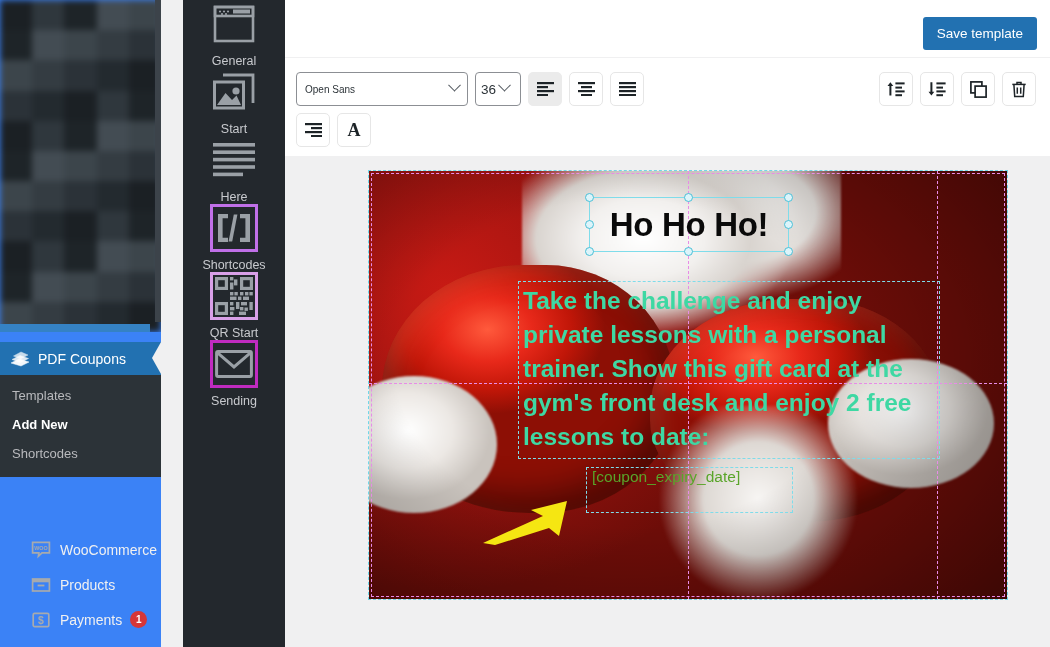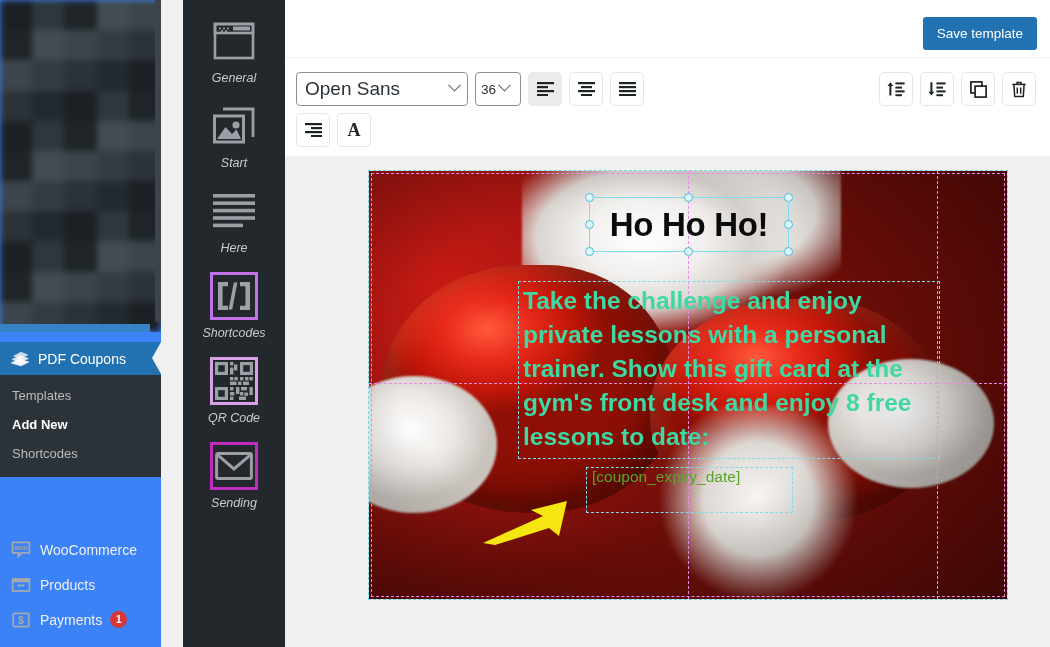--- a/index.html
+++ b/index.html
@@ -78,21 +78,21 @@
     padding: 6px 0 6px 12px;
     line-height: 17px;
   }
   .wp-submenu li.active { color: #fff; font-weight: bold; }
   .wp-submenu li.green { color: #2fd67f; }
 
   .wp-bottom { position: absolute; left: 0; top: 532px; width: 161px; }
   .wp-bottom .row {
     display: flex; align-items: center;
     height: 35px; padding-left: 11px;
-    font-size: 14px; color: #f0f0f1;
+    font-size: 14px; color: #f0f0f1; margin-left: 20px;
   }
   .wp-bottom .ic {
     width: 20px; height: 20px; margin-right: 9px;
     flex: 0 0 auto; position: relative;
   }
   .badge {
     display: inline-block; margin-left: 8px;
     background: #d63638; color: #fff;
     font-size: 10px; font-weight: bold;
     min-width: 17px; height: 17px; line-height: 17px;
@@ -101,22 +101,20 @@
 
   
   .rail {
     position: absolute; left: 183px; top: 0;
     width: 102px; height: 647px;
     background: #23282d;
   }
   .rail-item {
     display: flex; flex-direction: column;
     align-items: center; justify-content: flex-start;
-    padding-top: 17px;
-    font-style: italic;
   }
   .rail-box {
     width: 48px; height: 48px;
     display: flex; align-items: center; justify-content: center;
     color: #9aa0a6;
   }
   .rail-box.framed { border: 3px solid #c070e8; }
   .rail-label {
     margin-top: 6px; font-size: 12.5px; color: #c8cace;
   }
@@ -144,21 +142,21 @@
     position: absolute; left: 0; top: 57px;
     width: 765px; height: 99px;
     background: #fff;
     border-top: 1px solid #f0f0f1;
     padding: 14px 0 0 11px;
   }
   .tb-row { display: flex; align-items: center; gap: 7px; margin-bottom: 7px; }
   .font-select {
     width: 172px; height: 34px;
     border: 1px solid #8c8f94; border-radius: 4px;
-    background: #fff; font-size: 19px; color: #2c3338;
+    background: #fff; font-size: 10px; color: #2c3338;
     padding: 0 8px;
     font-family: "Liberation Sans", sans-serif;
     appearance: none; -webkit-appearance: none;
     position: relative;
     display: flex; align-items: center;
   }
   .size-select {
     width: 46px; height: 34px;
     border: 1px solid #8c8f94; border-radius: 4px;
     background: #fff; font-size: 13.5px; color: #2c3338;
@@ -487,21 +485,21 @@
               <rect x="15" y="34.6" width="3.4" height="3.4"></rect>
               <rect x="24" y="34.6" width="7" height="3.4"></rect>
             </g>
             <g fill="#23282d">
               <path d="M3.2 3.2h6.6v6.6H3.2z"></path>
               <path d="M28.2 3.2h6.6v6.6h-6.6z"></path>
               <path d="M3.2 28.2h6.6v6.6H3.2z"></path>
             </g>
           </svg>
         </div>
-        <div class="rail-label">QR Code</div>
+        <div class="rail-label">QR Start</div>
       </div>
       <div class="rail-item">
         <div class="rail-box framed" style="border-color: rgb(192, 43, 192);">
           <svg width="38" height="28" viewBox="0 0 38 28">
             <rect x="1.6" y="1.6" width="34.8" height="24.8" rx="1.4" fill="none" stroke="#9aa0a6" stroke-width="3"></rect>
             <path d="M2.6 2.8 L19 17 L35.4 2.8" fill="none" stroke="#9aa0a6" stroke-width="3"></path>
           </svg>
         </div>
         <div class="rail-label">Sending</div>
       </div>
@@ -643,21 +641,21 @@
           <span class="handle" style="left:50%;margin-left:-5px;top:-5px;"></span>
           <span class="handle" style="right:-5px;top:-5px;"></span>
           <span class="handle" style="left:-5px;top:50%;margin-top:-5px;"></span>
           <span class="handle" style="right:-5px;top:50%;margin-top:-5px;"></span>
           <span class="handle" style="left:-5px;bottom:-5px;"></span>
           <span class="handle" style="left:50%;margin-left:-5px;bottom:-5px;"></span>
           <span class="handle" style="right:-5px;bottom:-5px;"></span>
         </div>
 
         <div class="obj obj-body" style="outline-color: rgb(127, 220, 234);">
-          <span id="bodytext" style="color: rgb(62, 216, 163);">Take the challenge and enjoy private lessons with a personal trainer. Show this gift card at the gym's front desk and enjoy 8 free lessons to date:</span>
+          <span id="bodytext" style="color: rgb(62, 216, 163);">Take the challenge and enjoy private lessons with a personal trainer. Show this gift card at the gym's front desk and enjoy 2 free lessons to date:</span>
         </div>
 
         <div class="obj obj-date" style="outline-color: rgb(127, 220, 234);">
           <span id="datetext" style="color: rgb(90, 165, 42);">[coupon_expiry_date]</span>
         </div>
 
         <span class="arrow-anno">
           <svg width="90" height="48" viewBox="0 0 90 48">
             <path d="M2 45 L62 18 L50 12 L86 3 L78 38 L68 30 L14 47 Z" fill="#f5e612"></path>
           </svg>

